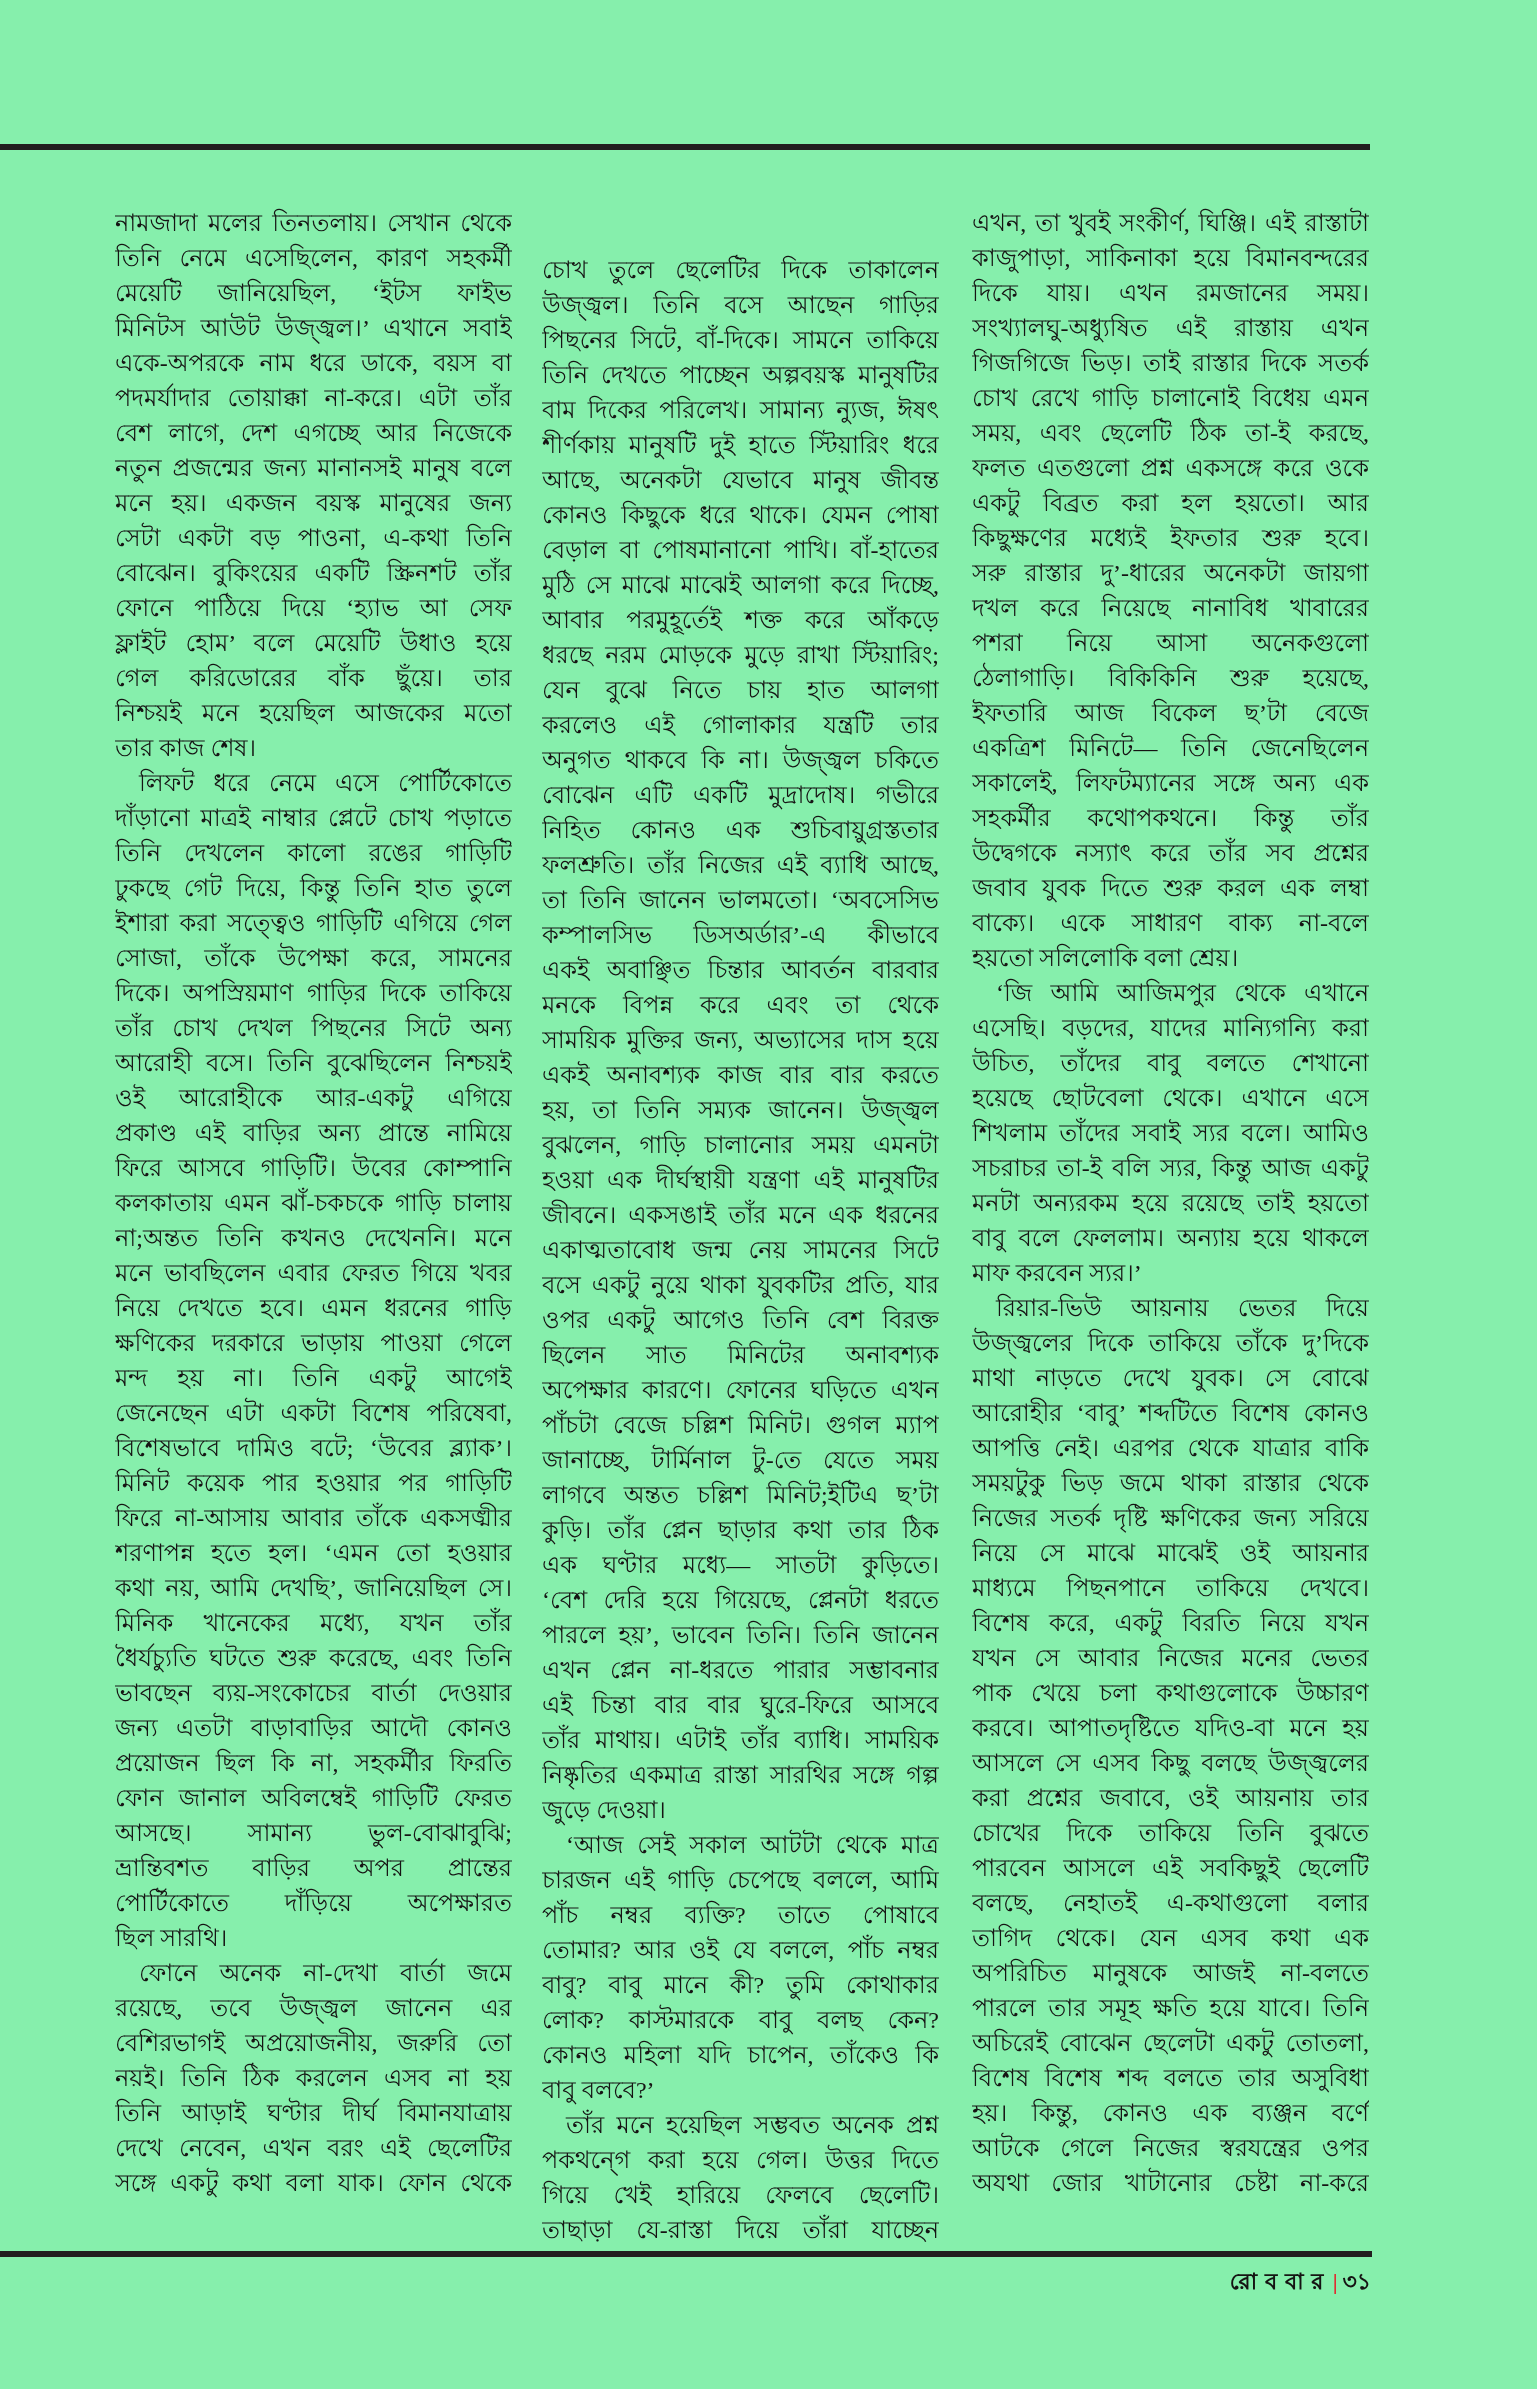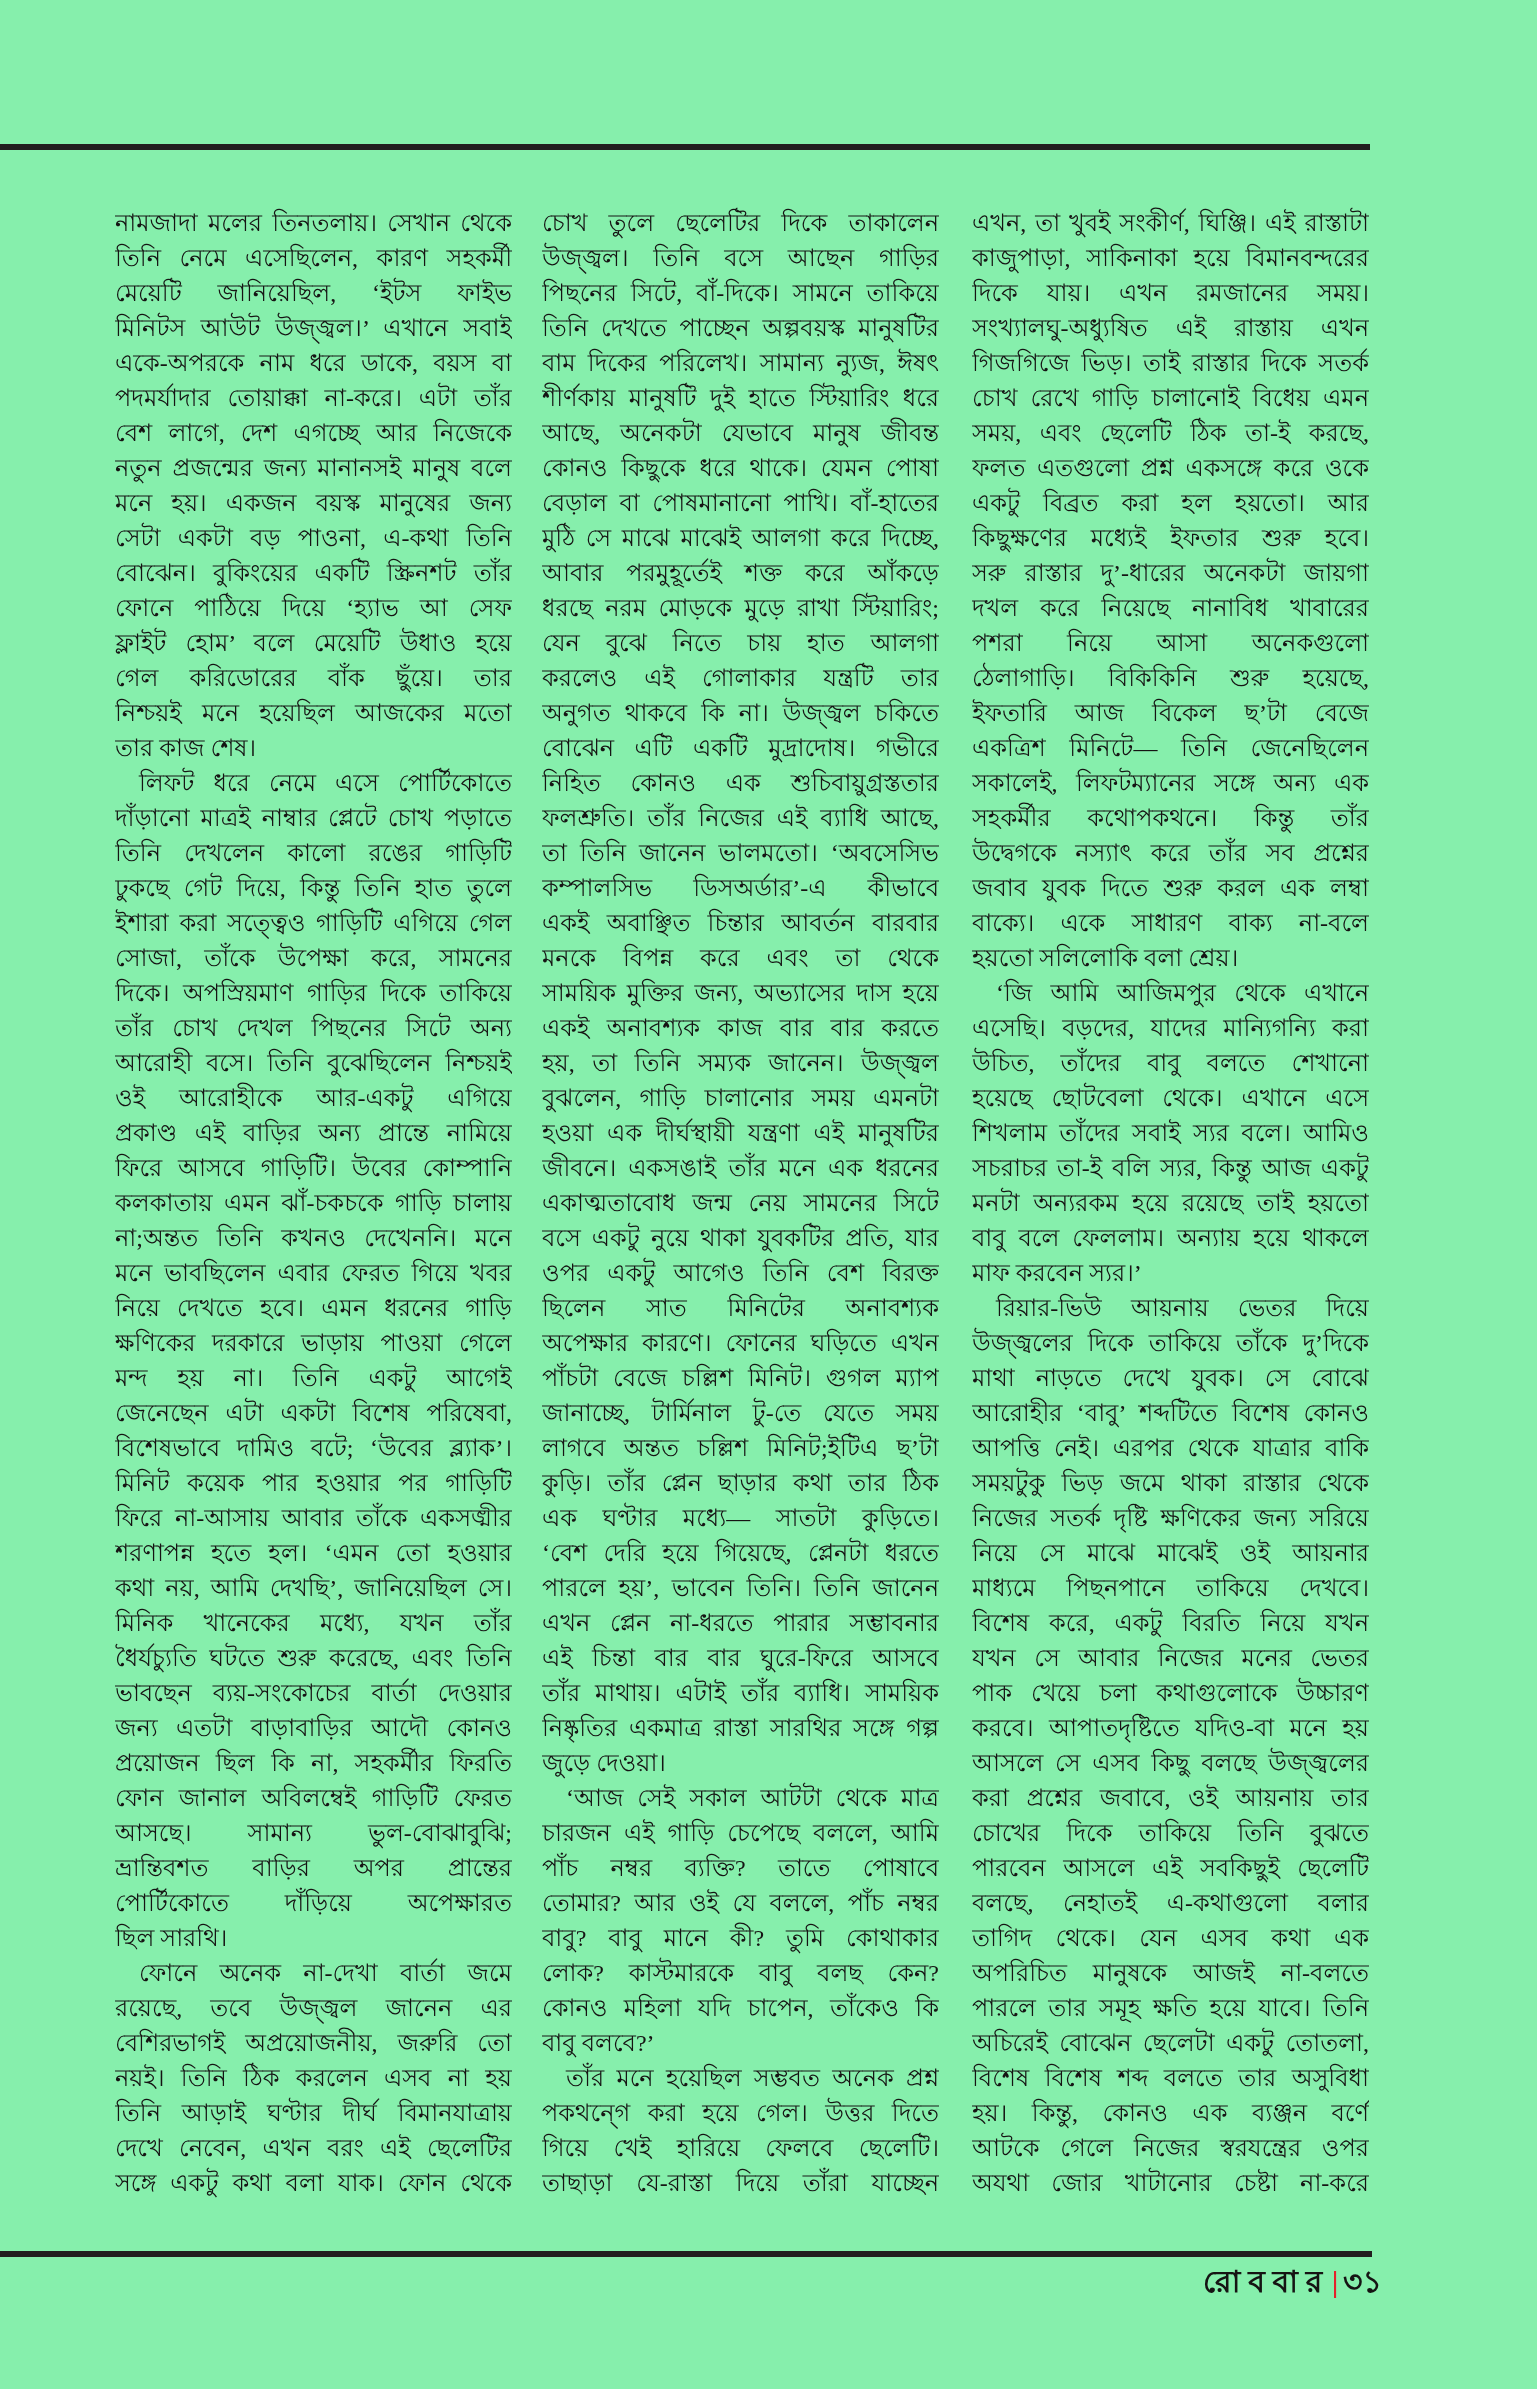--- a/index.html
+++ b/index.html
@@ -26,41 +26,41 @@
   .rule.top{top:144px;width:1370px;}
   .rule.bottom{top:2251px;width:1372px;}
   .col{
     position:absolute;
     top:206px;
     width:397px;
     height:2015px;
     overflow:hidden;
   }
   .col.c0{left:115px;}
-  .col.c1{left:542px;}
+  .col.c1{left:542px;margin-top:47px;}
   .col.c2{left:972px;}
   .line{
     height:35px;
     font-size:24px;
     line-height:35px;
     text-align:justify;
     text-align-last:justify;
     overflow:hidden;
     white-space:normal;
   }
   .line.para-end{
     text-align-last:left;
   }
   .footer{
     position:absolute;
     top:2265px;
-    left:12px;
+    left:1px;
     width:1370px;
     text-align:right;
-    font-size:30px;
+    font-size:22px;
     line-height:34px;
     white-space:nowrap;
   }
   .footer .mag{
     letter-spacing:7.8px;
     font-weight:bold;
   }
   .footer .divider{
     color:var(--accent-red);
     font-weight:bold;

